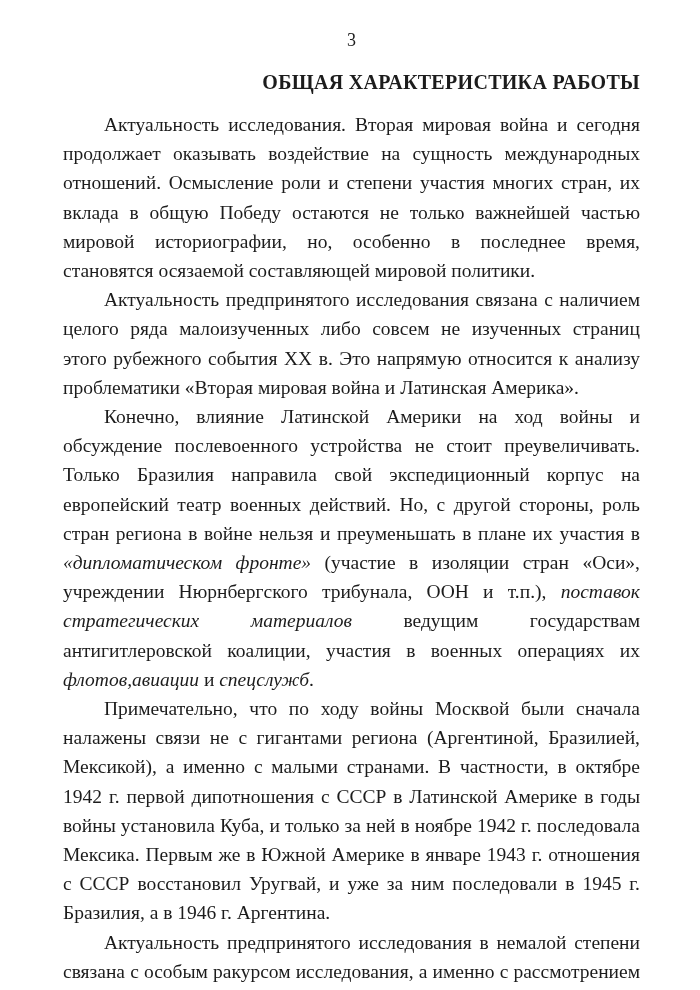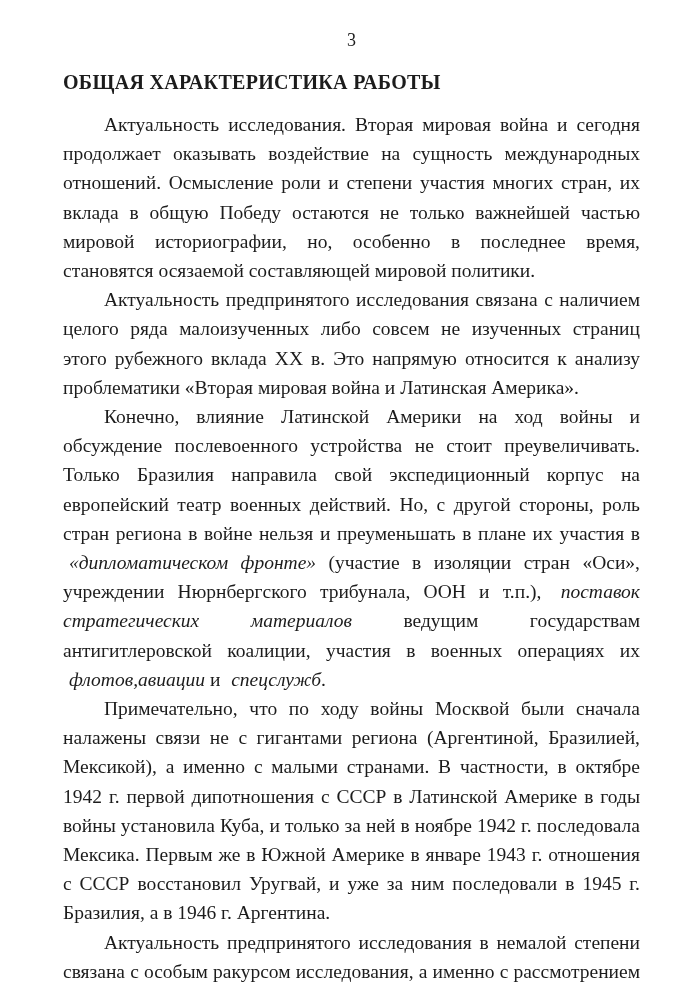--- a/index.html
+++ b/index.html
@@ -18,48 +18,48 @@
     box-sizing: border-box;
     padding-top: 30px;
   }
   .page-number {
     text-align: center;
     font-size: 18px;
     line-height: 20px;
     margin: 0 60px 0 63px;
   }
   .doc-title {
-    text-align: left;
+    text-align: right;
     font-weight: bold;
     font-size: 20px;
     line-height: 24px;
     letter-spacing: 0.3px;
     margin: 20px 60px 0 63px;
   }
   .doc-body {
     margin: 16px 60px 0 63px;
     font-size: 19.5px;
     line-height: 29.2px;
     text-align: justify;
   }
   .doc-body p.para {
     margin: 0;
     padding: 0;
     text-indent: 41px;
   }
   .doc-body span.bold   { font-weight: normal; }
-  .doc-body span.italic { font-style: italic; margin-left: 6px; }
+  .doc-body span.italic { font-style: italic; }
   .doc-body span.normal { }
 </style>
 </head>
 <body>
 
 <div class="page">
   <div class="page-number">3</div>
   <h1 class="doc-title">ОБЩАЯ ХАРАКТЕРИСТИКА РАБОТЫ</h1>
   <div class="doc-body">
       <p class="para"><span class="bold">Актуальность исследования. </span><span class="normal">Вторая мировая война и сегодня продолжает оказывать воздействие на сущность международных отношений. Осмысление роли и степени участия многих стран, их вклада в общую Победу остаются не только важнейшей частью мировой историографии, но, особенно в последнее время, становятся осязаемой составляющей мировой политики.</span></p>
-      <p class="para"><span class="normal">Актуальность предпринятого исследования связана с наличием целого ряда малоизученных либо совсем не изученных страниц этого рубежного вклада XX в. Это напрямую относится к анализу проблематики «Вторая мировая война и Латинская Америка».</span></p>
+      <p class="para"><span class="normal">Актуальность предпринятого исследования связана с наличием целого ряда малоизученных либо совсем не изученных страниц этого рубежного события XX в. Это напрямую относится к анализу проблематики «Вторая мировая война и Латинская Америка».</span></p>
       <p class="para"><span class="normal">Конечно, влияние Латинской Америки на ход войны и обсуждение послевоенного устройства не стоит преувеличивать. Только Бразилия направила свой экспедиционный корпус на европейский театр военных действий. Но, с другой стороны, роль стран региона в войне нельзя и преуменьшать в плане их участия в </span><span class="italic">«дипломатическом фронте»</span><span class="normal"> (участие в изоляции стран «Оси», учреждении Нюрнбергского трибунала, ООН и т.п.), </span><span class="italic">поставок стратегических материалов</span><span class="normal"> ведущим государствам антигитлеровской коалиции, участия в военных операциях их </span><span class="italic">флотов,авиации</span><span class="normal"> и </span><span class="italic">спецслужб</span><span class="normal">.</span></p>
       <p class="para"><span class="normal">Примечательно, что по ходу войны Москвой были сначала налажены связи не с гигантами региона (Аргентиной, Бразилией, Мексикой), а именно с малыми странами. В частности, в октябре 1942 г. первой дипотношения с СССР в Латинской Америке в годы войны установила Куба, и только за ней в ноябре 1942 г. последовала Мексика. Первым же в Южной Америке в январе 1943 г. отношения с СССР восстановил Уругвай, и уже за ним последовали в 1945 г. Бразилия, а в 1946 г. Аргентина.</span></p>
       <p class="para"><span class="normal">Актуальность предпринятого исследования в немалой степени связана с особым ракурсом исследования, а именно с рассмотрением данной проблематики через призму анализа советского фактора. Роль СССР, вынесшего на себе главную тяжесть войны, неоспорима. Но вопрос о том, каким образом советский</span></p>
     </div>
 </div>
 
 </body></html>

